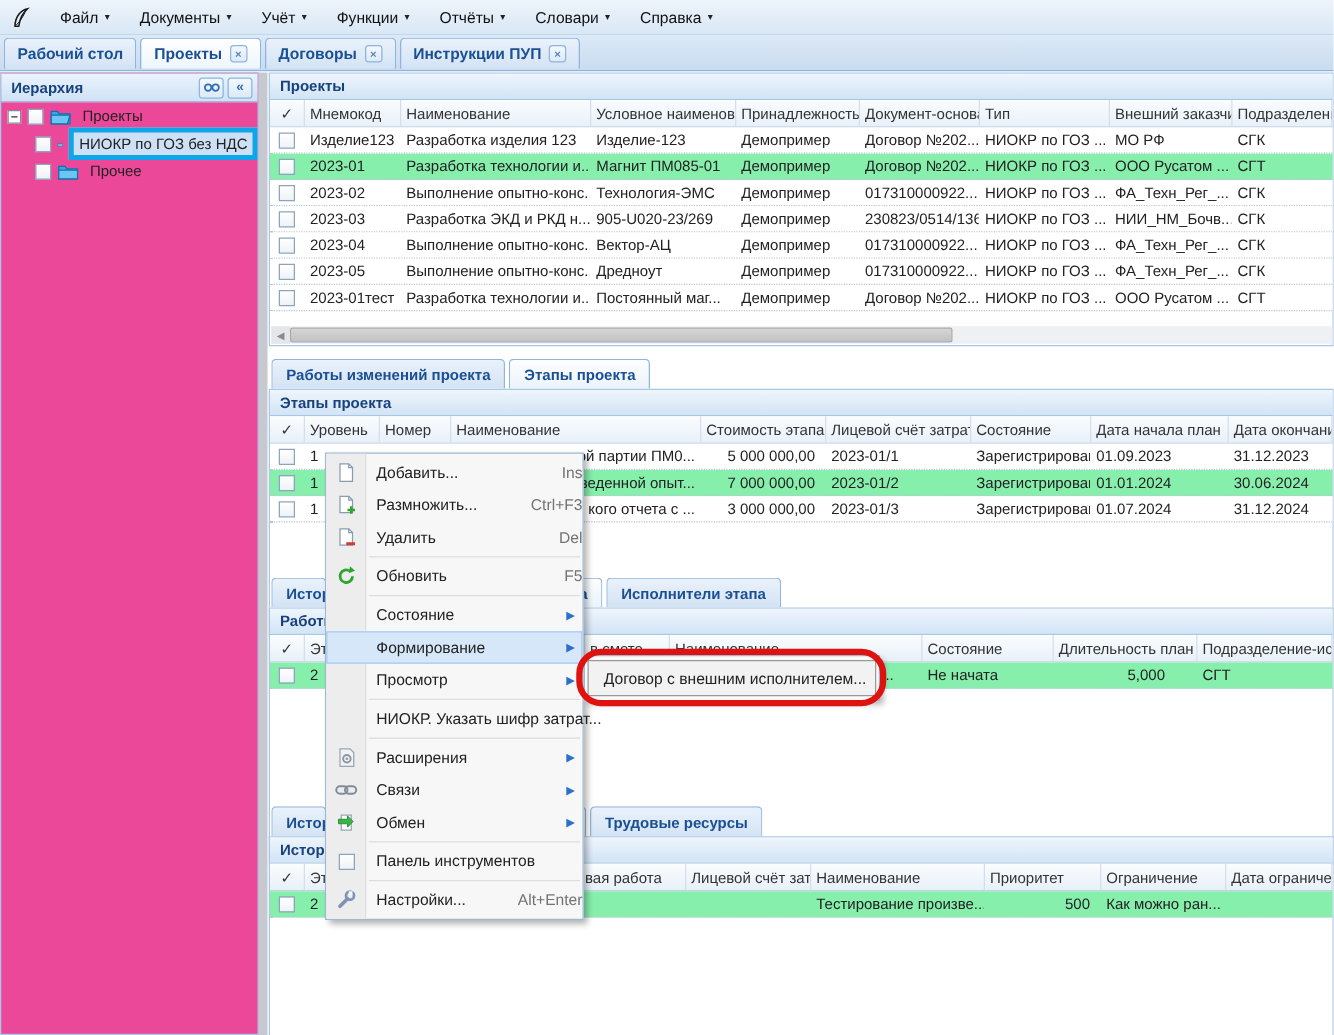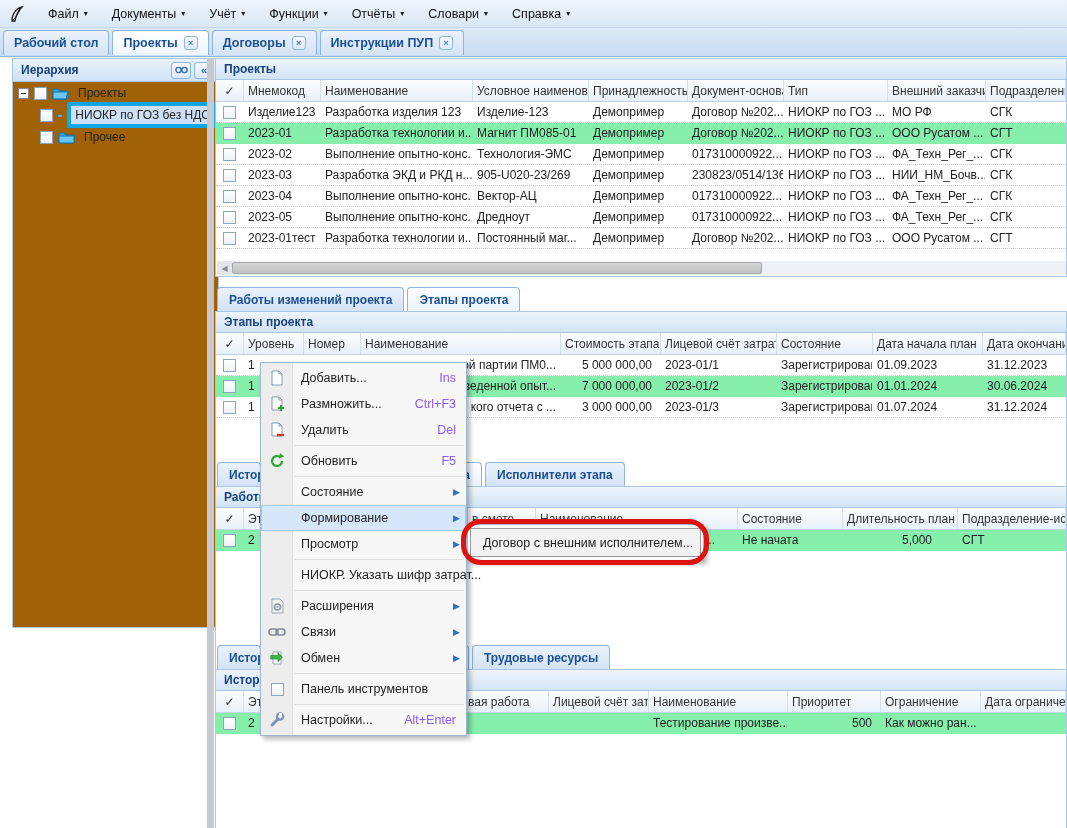--- a/index.html
+++ b/index.html
@@ -20,21 +20,21 @@
         display:flex; padding:2px 0 0 3px; gap:3px; }
   .tab { height:25px; display:flex; align-items:center; gap:6px; padding:0 10px;
          border:1px solid #8fb4dd; border-bottom:none; border-radius:4px 4px 0 0;
          background:linear-gradient(#eaf2fb,#d3e3f4); color:#1a4f93; font-weight:bold; font-size:12.5px; }
   .tab.act { background:linear-gradient(#ffffff,#edf5fd); }
   .tabx { width:14px; height:14px; border:1px solid #8fb4dd; border-radius:3px;
           background:linear-gradient(#f3f8fd,#dceaf8); color:#4d7fb8; font-size:9px; font-weight:bold;
           display:flex; align-items:center; justify-content:center; }
 
   
-  .lp { position:absolute; left:0; top:58px; width:207px; height:570px; background:#a16207; border:1px solid #a9c6e4;margin-left:12px; }
+  .lp { position:absolute; left:0; top:58px; width:207px; height:770px; background:#ec4899; border:1px solid #a9c6e4; }
   .lph { height:23px; background:linear-gradient(#eaf3fc,#cfe2f5); border-bottom:1px solid #a9c6e4;
          display:flex; align-items:center; padding:0 4px 0 8px; }
   .lph .ttl { font-weight:bold; color:#17427e; flex:1; }
   .tool { width:20px; height:17px; border:1px solid #8fb4dd; border-radius:3px; margin-left:3px;
           background:linear-gradient(#f3f8fd,#dceaf8); display:flex; align-items:center; justify-content:center;
           color:#2f6db5; font-size:11px; font-weight:bold; }
   .trow { height:22px; display:flex; align-items:center; gap:5px; padding-left:5px; white-space:nowrap; }
   .trow .lbl { padding:2px 4px; }
   .trow.sel .lbl { background:#cde0f6; border:4px solid #0ea5e9; }
   .exp { width:11px; height:11px; border:1px solid #889; background:#fff; position:relative; flex:none; }
@@ -75,21 +75,21 @@
   .stab.act { background:linear-gradient(#fdfeff,#eaf3fc); }
   .stab.frag { justify-content:flex-end; }
 
   
   .cmenu { position:absolute; left:260px; top:362px; width:207px; background:#f7f7f7;
            border:1px solid #9db8d2; box-shadow:3px 3px 5px rgba(0,0,0,.3); z-index:20; padding:2px 0; }
   .cmenu .gut { position:absolute; left:0; top:0; bottom:0; width:32px; background:#ededed; border-right:1px solid #e0e0e0; }
   .citem { position:relative; height:26px; display:flex; align-items:center; font-size:12.5px; }
   .citem .cic { width:32px; display:flex; align-items:center; justify-content:center; flex:none; }
   .citem .clab { flex:1; padding-left:8px; white-space:nowrap; }
-  .citem .csc { padding-right:10px; color:#8b5cf6; }
+  .citem .csc { color:#737373; }
   .citem .arr { padding-right:6px; color:#2b70c9; font-size:9px; }
   .citem.hl { background:#d6e7fa; outline:1px solid #a5c9ef; outline-offset:-1px; }
   .citem.b .clab, .citem.b .csc { font-weight:bold; }
   .csep { height:1px; background:#dddddd; margin:2px 2px 2px 34px; }
 
   .smenu { position:absolute; left:467px; top:524px; width:237px; background:#fafafa;
            border:1px solid #9db8d2; box-shadow:3px 3px 5px rgba(0,0,0,.3); z-index:21; padding:3px 2px; }
   .sitem { height:29px; display:flex; align-items:center; padding-left:12px; font-size:12.5px; white-space:nowrap; }
   .sitem.focus { border:1px solid #9a9a9a; background:#f2f2f2; }
 

